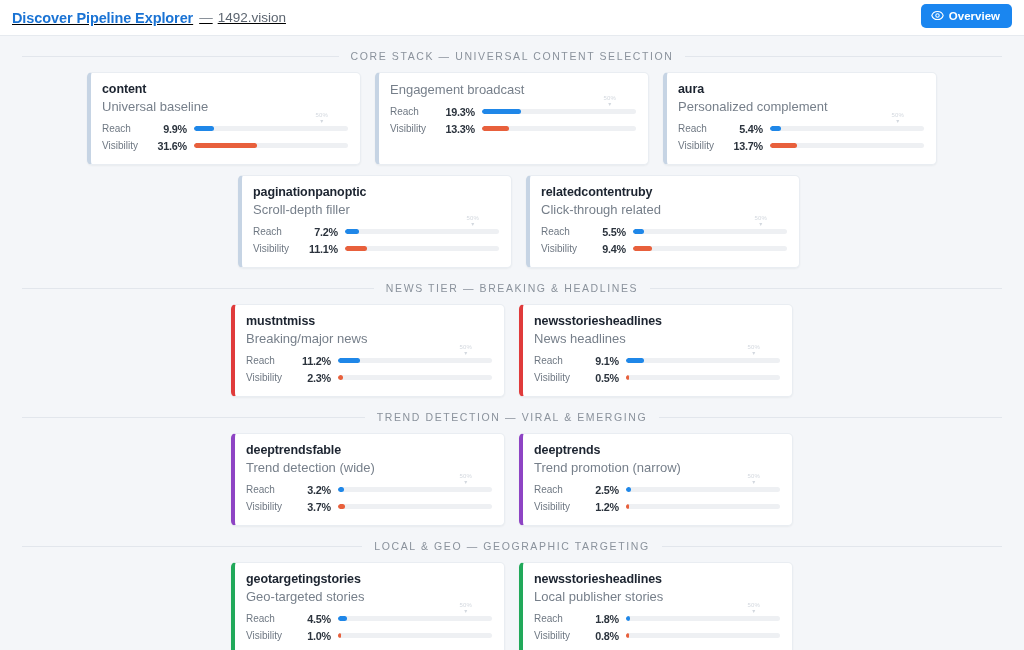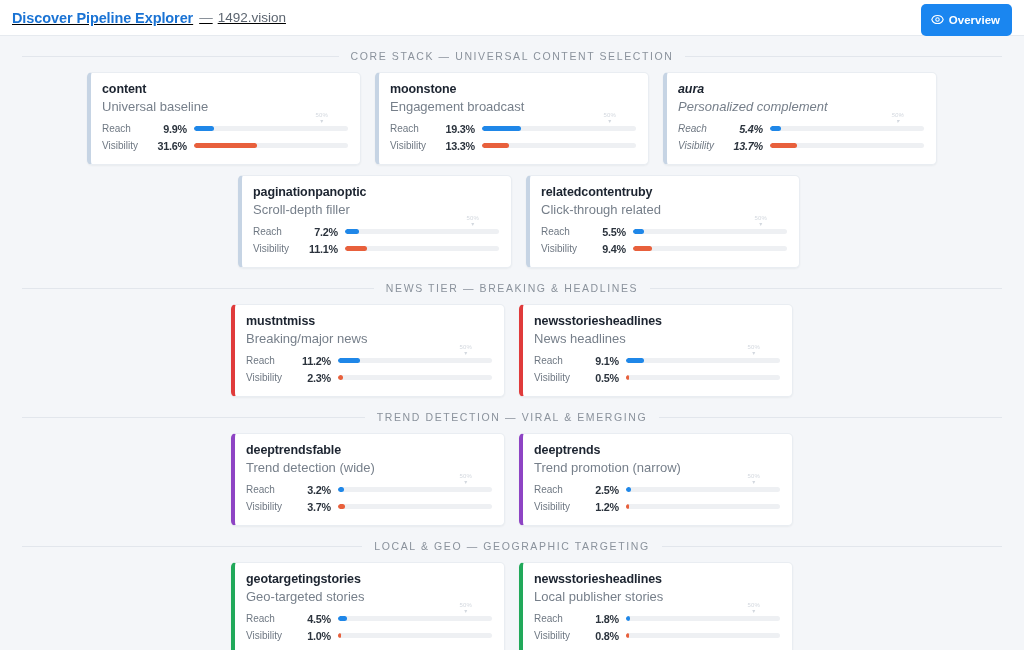--- a/index.html
+++ b/index.html
@@ -32,21 +32,21 @@
     color: #7b838d;
     margin: 0 5px 0 6px;
   }
   .brand-sub {
     font-size: 13.5px;
     color: #5c6570;
   }
   .overview-btn {
     position: absolute;
     right: 12px; top: 4px;
-    height: 32px;
+    height: 24px;
     background: #1a86f0;
     color: #ffffff;
     border: none;
     border-radius: 5px;
     font-size: 11.5px;
     font-weight: bold;
     font-family: "Liberation Sans", sans-serif;
     display: flex;
     align-items: center;
     gap: 5px;
@@ -208,21 +208,20 @@
           <div class="mrow">
             <div class="mname">Visibility</div>
             <div class="mval">31.6%</div>
             <div class="track">
               <div class="fill visibility" style="width: 41.039%;"></div>
             </div>
           </div>
         </div>
       </div>
       <div class="card" style="border-left-color: rgb(198, 212, 228);">
-        <div class="card-title">moonstone</div>
         <div class="card-sub">Engagement broadcast</div>
         <div class="metrics">
           <div class="tick">
             <div class="tlabel">50%</div>
             <div class="tarrow">▾</div>
           </div>
           <div class="mrow">
             <div class="mname">Reach</div>
             <div class="mval">19.3%</div>
             <div class="track">
@@ -231,21 +230,21 @@
           </div>
           <div class="mrow">
             <div class="mname">Visibility</div>
             <div class="mval">13.3%</div>
             <div class="track">
               <div class="fill visibility" style="width: 17.2727%;"></div>
             </div>
           </div>
         </div>
       </div>
-      <div class="card" style="border-left-color: rgb(198, 212, 228); font-style: italic;">
+      <div class="card" style="border-left-color: rgb(198, 212, 228);">
         <div class="card-title">aura</div>
         <div class="card-sub">Personalized complement</div>
         <div class="metrics">
           <div class="tick">
             <div class="tlabel">50%</div>
             <div class="tarrow">▾</div>
           </div>
           <div class="mrow">
             <div class="mname">Reach</div>
             <div class="mval">5.4%</div>

